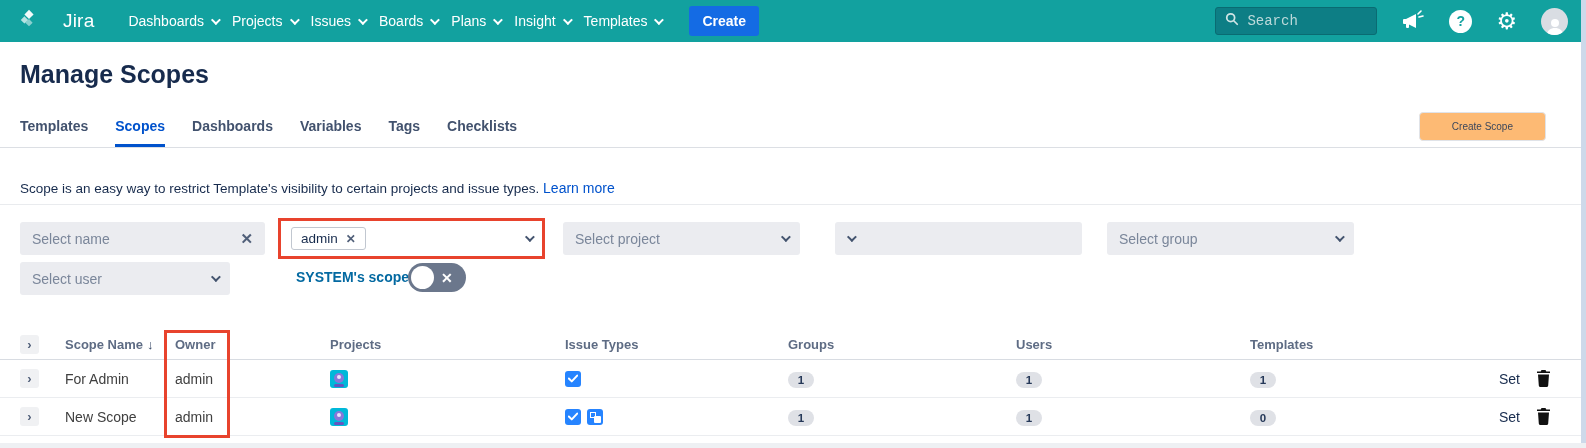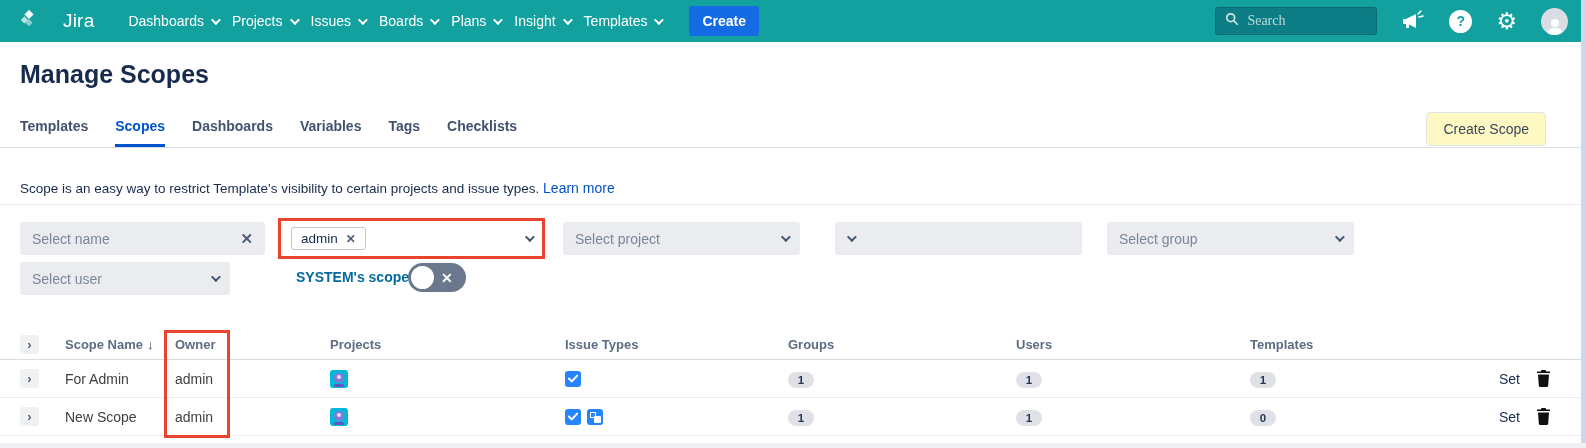--- a/index.html
+++ b/index.html
@@ -22,36 +22,36 @@
     margin-left:28px; background:#146be4; color:#fff; font-size:14px; font-weight:700;
     padding:7px 13px; border-radius:3px; border:none; cursor:pointer;
   }
   .nav-right { margin-left:auto; display:flex; align-items:center; gap:24px; }
   .searchbox {
     display:flex; align-items:center; gap:8px; width:162px; height:28px;
     background:#0d7e85; border:1px solid #0a6b72; border-radius:3px; padding:0 9px;
   }
   .searchbox input {
     background:transparent; border:none; outline:none; color:#d6ecec; font-size:14px; width:110px;
-    font-family:Liberation Serif, serif;
+    font-family:Liberation Mono, monospace;
   }
   .searchbox input::placeholder { color:#bcd9da; }
   .nav-icon { display:flex; align-items:center; justify-content:center; cursor:pointer; }
   .help-circle { width:23px; height:23px; border-radius:50%; background:#fff; color:#12a19f; font-size:14px; font-weight:700; display:flex; align-items:center; justify-content:center; }
   .gear-glyph { color:#fff; font-size:23px; line-height:1; }
   .avatar { width:27px; height:27px; border-radius:50%; background:#d9dde3; display:flex; align-items:flex-end; justify-content:center; overflow:hidden; }
 
   
   .page-title { position:absolute; left:20px; top:60px; font-size:25px; font-weight:700; color:#172b4d; }
   .tabs { position:absolute; left:20px; top:118px; display:flex; gap:27px; }
   .tab { font-size:14px; font-weight:600; color:#42526e; padding-bottom:10px; cursor:pointer; }
   .tab.active { color:#0052cc; border-bottom:3px solid #0052cc; }
   .create-scope-btn {
-    position:absolute; right:40px; top:112px; background:#fef9c3; border:1px solid #e0e3e8;
-    border-radius:4px; padding:8px 16px; font-size:14px; color:#3b475c; cursor:pointer;
+    position:absolute; right:40px; top:112px; background:#fdba74; border:1px solid #e0e3e8;
+    border-radius:4px; padding:8px 32px; font-size:10px; color:#3b475c; cursor:pointer;
     font-family:"Liberation Sans", sans-serif;
   }
   .divider1 { position:absolute; left:0; right:0; top:147px; height:1px; background:#dcdfe4; }
   .description { position:absolute; left:20px; top:180px; font-size:13.5px; color:#172b4d; }
   .description a { color:#0052cc; text-decoration:none; }
   .divider2 { position:absolute; left:0; right:0; top:204px; height:1px; background:#e9ebee; }
 
   
   .gsel {
     position:absolute; height:33px; background:#ebecf0; border-radius:3px;

